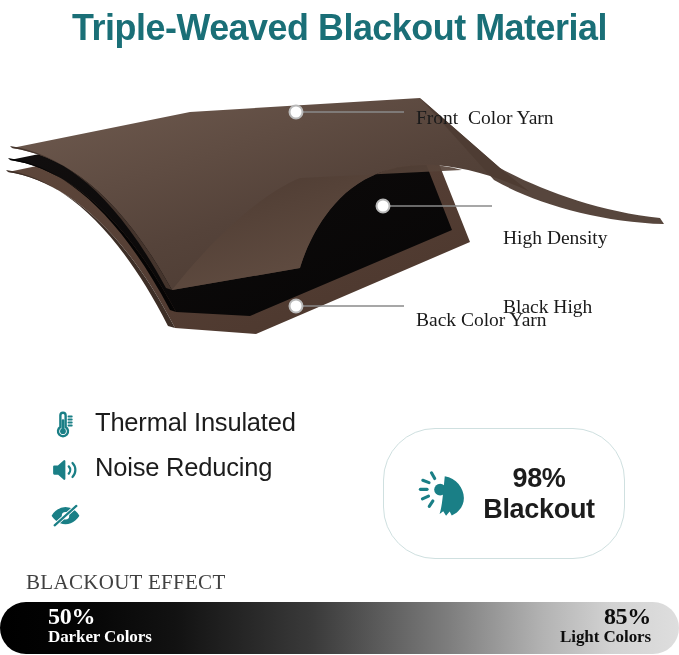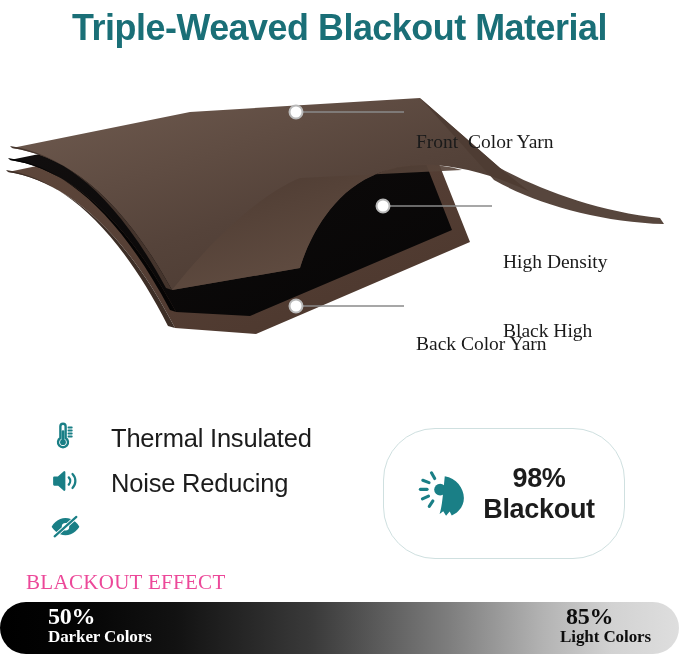--- a/index.html
+++ b/index.html
@@ -45,38 +45,36 @@
   }
   .diagram svg { display: block; }
 
   .leader-label {
     position: absolute;
     font-family: "Liberation Serif", serif;
     font-size: 19.5px;
     color: #1a1a1a;
     line-height: 23px;
     white-space: pre;
-    margin-top: 24px;
   }
   .lbl-front { left: 416px; top: 106px; }
   .lbl-black { left: 503px; top: 180px; }
   .lbl-back  { left: 416px; top: 308px; }
 
   
   .features {
     position: absolute;
     left: 48px;
     top: 408px;
     width: 330px;
   }
   .feature-row {
     display: flex;
-    align-items: flex-end;
+    align-items: flex-start;
     height: 45px;
-    gap: 16px;
   }
   .feature-icon {
     width: 34px;
     height: 34px;
     flex: 0 0 34px;
     display: flex;
     align-items: center;
     justify-content: center;
     color: #1a7f86;
   }
@@ -124,21 +122,21 @@
     letter-spacing: -0.3px;
   }
 
   
   .effect-heading {
     position: absolute;
     left: 26px;
     top: 570px;
     font-family: "Liberation Serif", serif;
     font-size: 21px;
-    color: #ec4899;
+    color: #404040;
     letter-spacing: 0.3px;
     white-space: nowrap;
   }
   .effect-bar {
     position: absolute;
     left: 0;
     top: 602px;
     width: 679px;
     height: 52px;
     border-radius: 26px;
@@ -160,21 +158,21 @@
     color: #ffffff;
     font-family: "Liberation Serif", serif;
     line-height: 1.02;
   }
   .effect-right {
     position: absolute;
     right: 28px;
     top: 604px;
     color: #0d0d0d;
     font-family: "Liberation Serif", serif;
-    text-align: center;
+    text-align: right;
     line-height: 1.02;
   }
   .pct {
     font-size: 24px;
     font-weight: bold;
     display: block;
     letter-spacing: -0.3px;
   }
   .sub {
     font-size: 17px;

